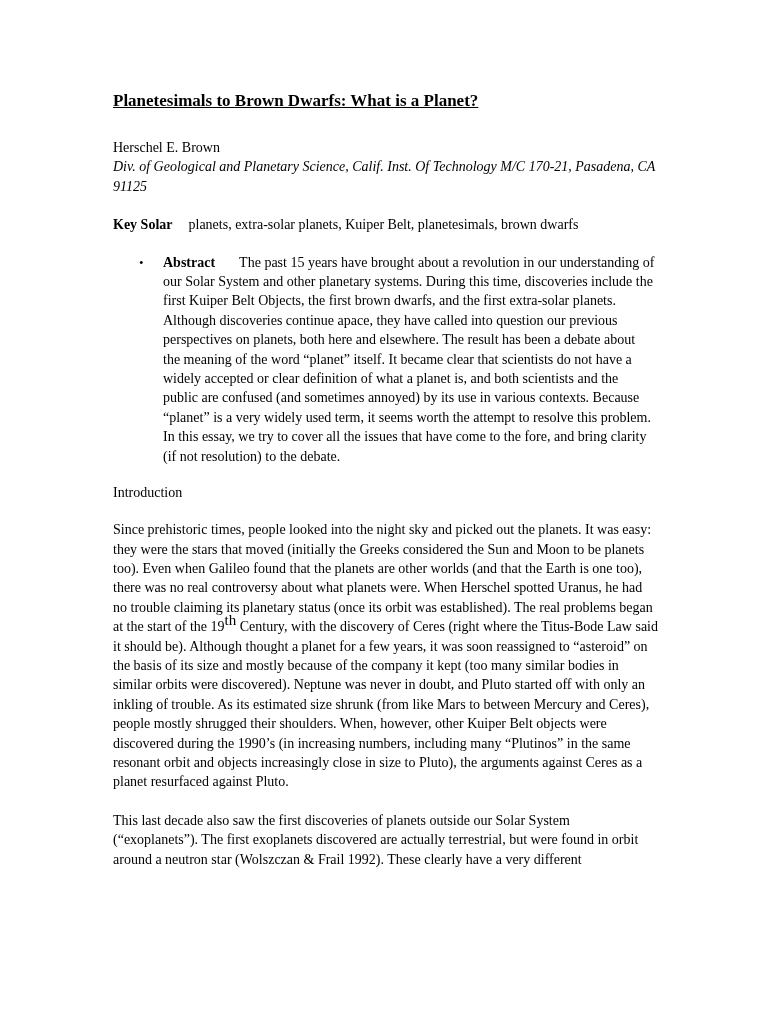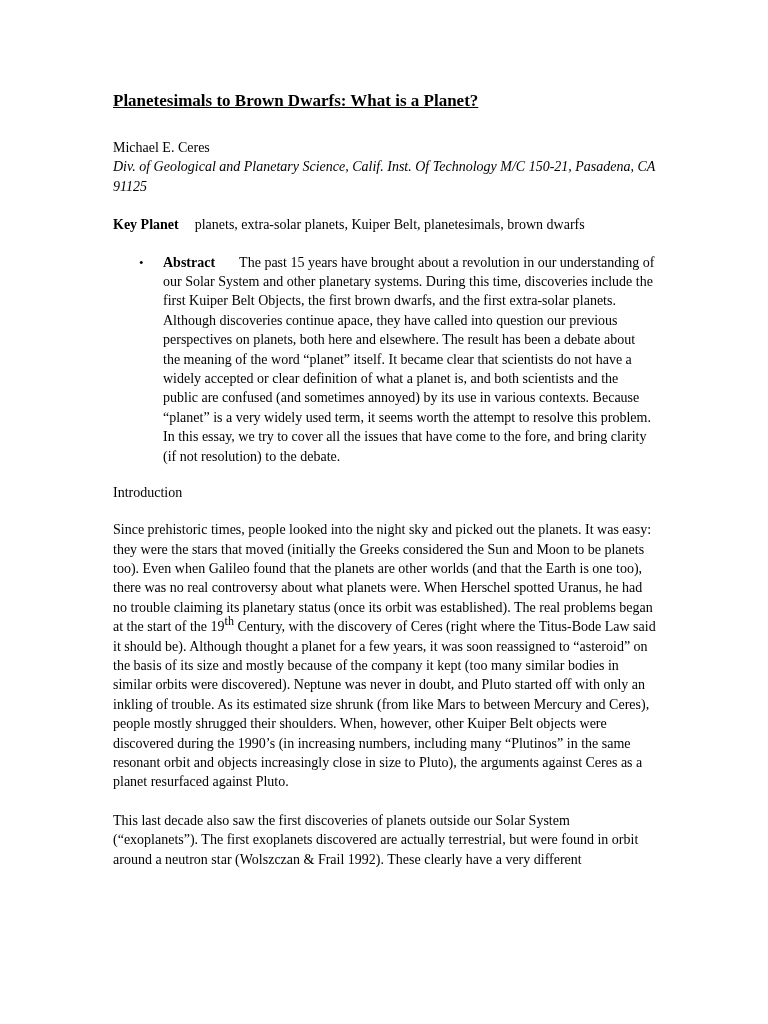--- a/index.html
+++ b/index.html
@@ -42,37 +42,37 @@
   }
   .abstract-body { width: 492px; }
   .abstract-label { font-weight: bold; margin-right: 24px; }
   .section-heading {
     font-size: 14px;
     font-weight: normal;
     line-height: 24px;
     margin: 15px 0 15px 0;
   }
   .body-para { margin: 0 0 19px 0; max-width: 545px; }
-  sup { font-size: 12px; line-height: 0; }
+  sup { font-size: 15px; line-height: 0; }
 </style>
 </head>
 <body>
 
 <div class="page">
 
   <h1 class="title">Planetesimals to Brown Dwarfs: What is a Planet?</h1>
 
 
   <div class="author-block">
-    <div class="author-name">Michael E. Ceres</div>
-    <div class="affiliation">Div. of Geological and Planetary Science, Calif. Inst. Of Technology M/C 150-21, Pasadena, CA 91125</div>
+    <div class="author-name">Herschel E. Brown</div>
+    <div class="affiliation">Div. of Geological and Planetary Science, Calif. Inst. Of Technology M/C 170-21, Pasadena, CA 91125</div>
   </div>
 
   <div class="keywords">
-    <span class="kw-label">Key Planet</span><span>planets, extra-solar planets, Kuiper Belt, planetesimals, brown dwarfs</span>
+    <span class="kw-label">Key Solar</span><span>planets, extra-solar planets, Kuiper Belt, planetesimals, brown dwarfs</span>
   </div>
 
   <div class="abstract-item">
     <div class="bullet-col">•</div>
     <div class="abstract-body">
       <span class="abstract-label">Abstract</span><span>The past 15 years have brought about a revolution in our understanding of our Solar System and other planetary systems. During this time, discoveries include the first Kuiper Belt Objects, the first brown dwarfs, and the first extra-solar planets. Although discoveries continue apace, they have called into question our previous perspectives on planets, both here and elsewhere. The result has been a debate about the meaning of the word “planet” itself. It became clear that scientists do not have a widely accepted or clear definition of what a planet is, and both scientists and the public are confused (and sometimes annoyed) by its use in various contexts. Because “planet” is a very widely used term, it seems worth the attempt to resolve this problem. In this essay, we try to cover all the issues that have come to the fore, and bring clarity (if not resolution) to the debate.</span>
     </div>
   </div>
 
   <h2 class="section-heading">Introduction</h2>

